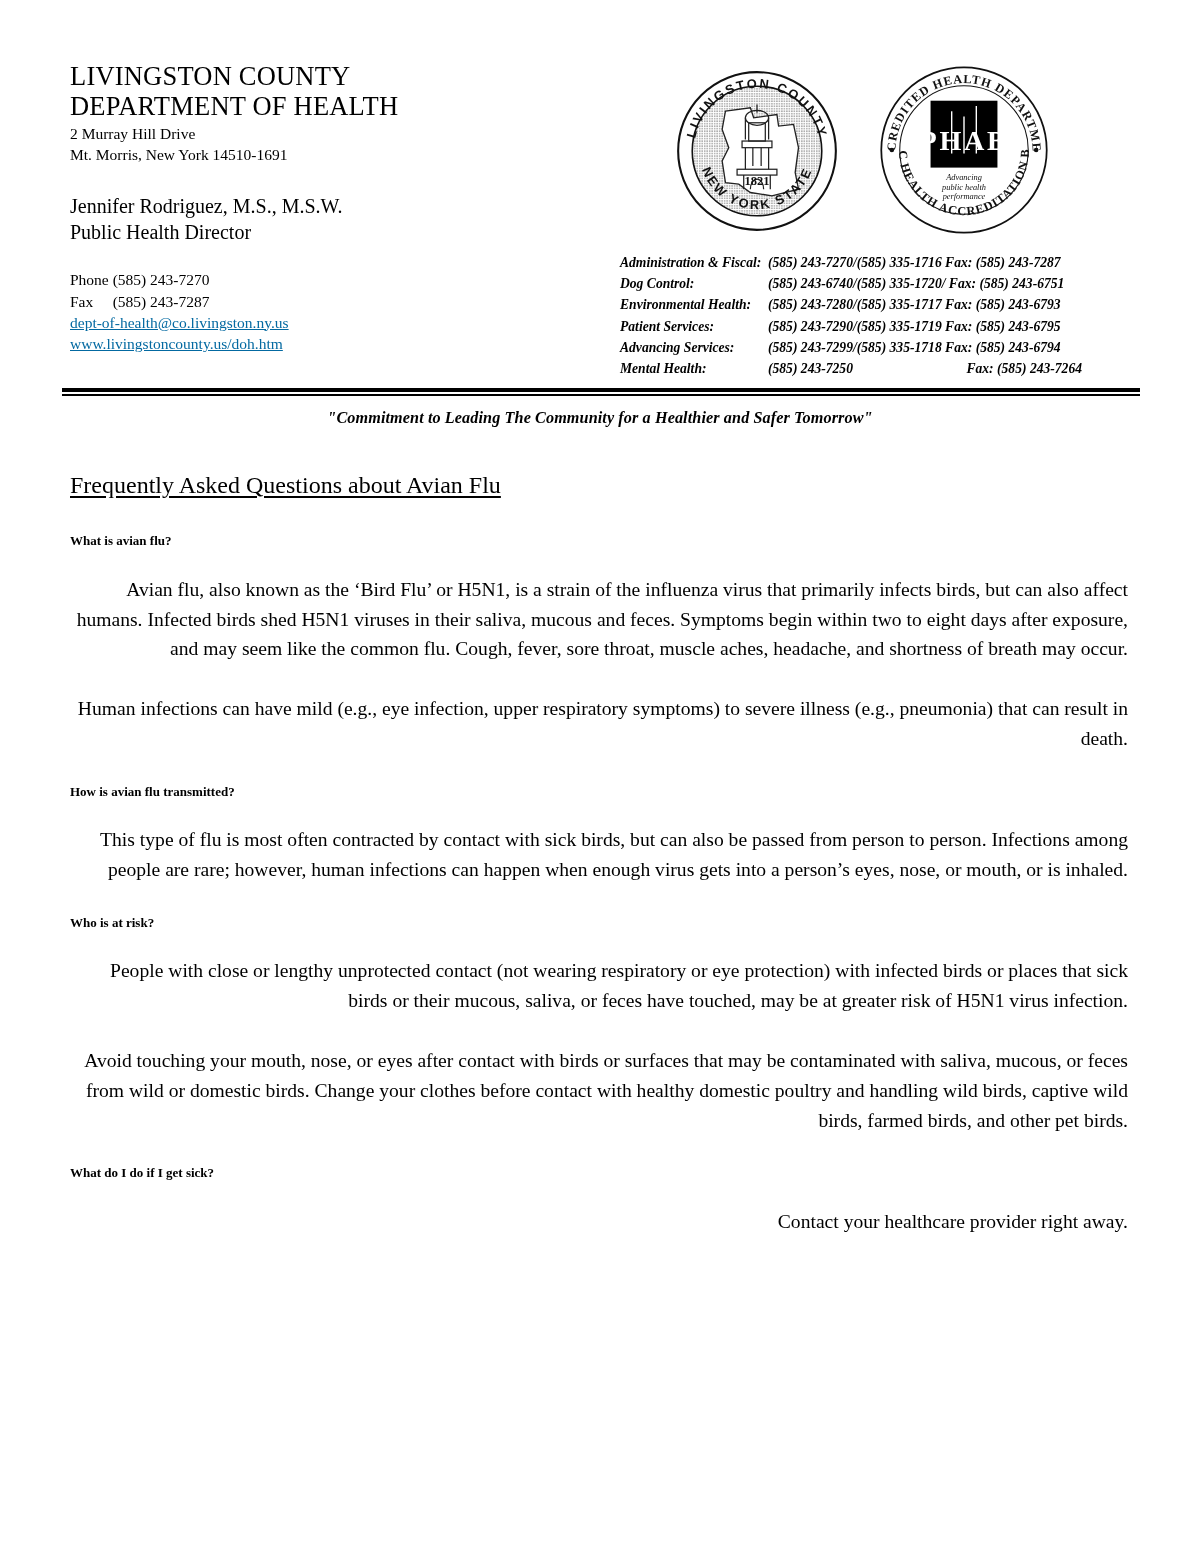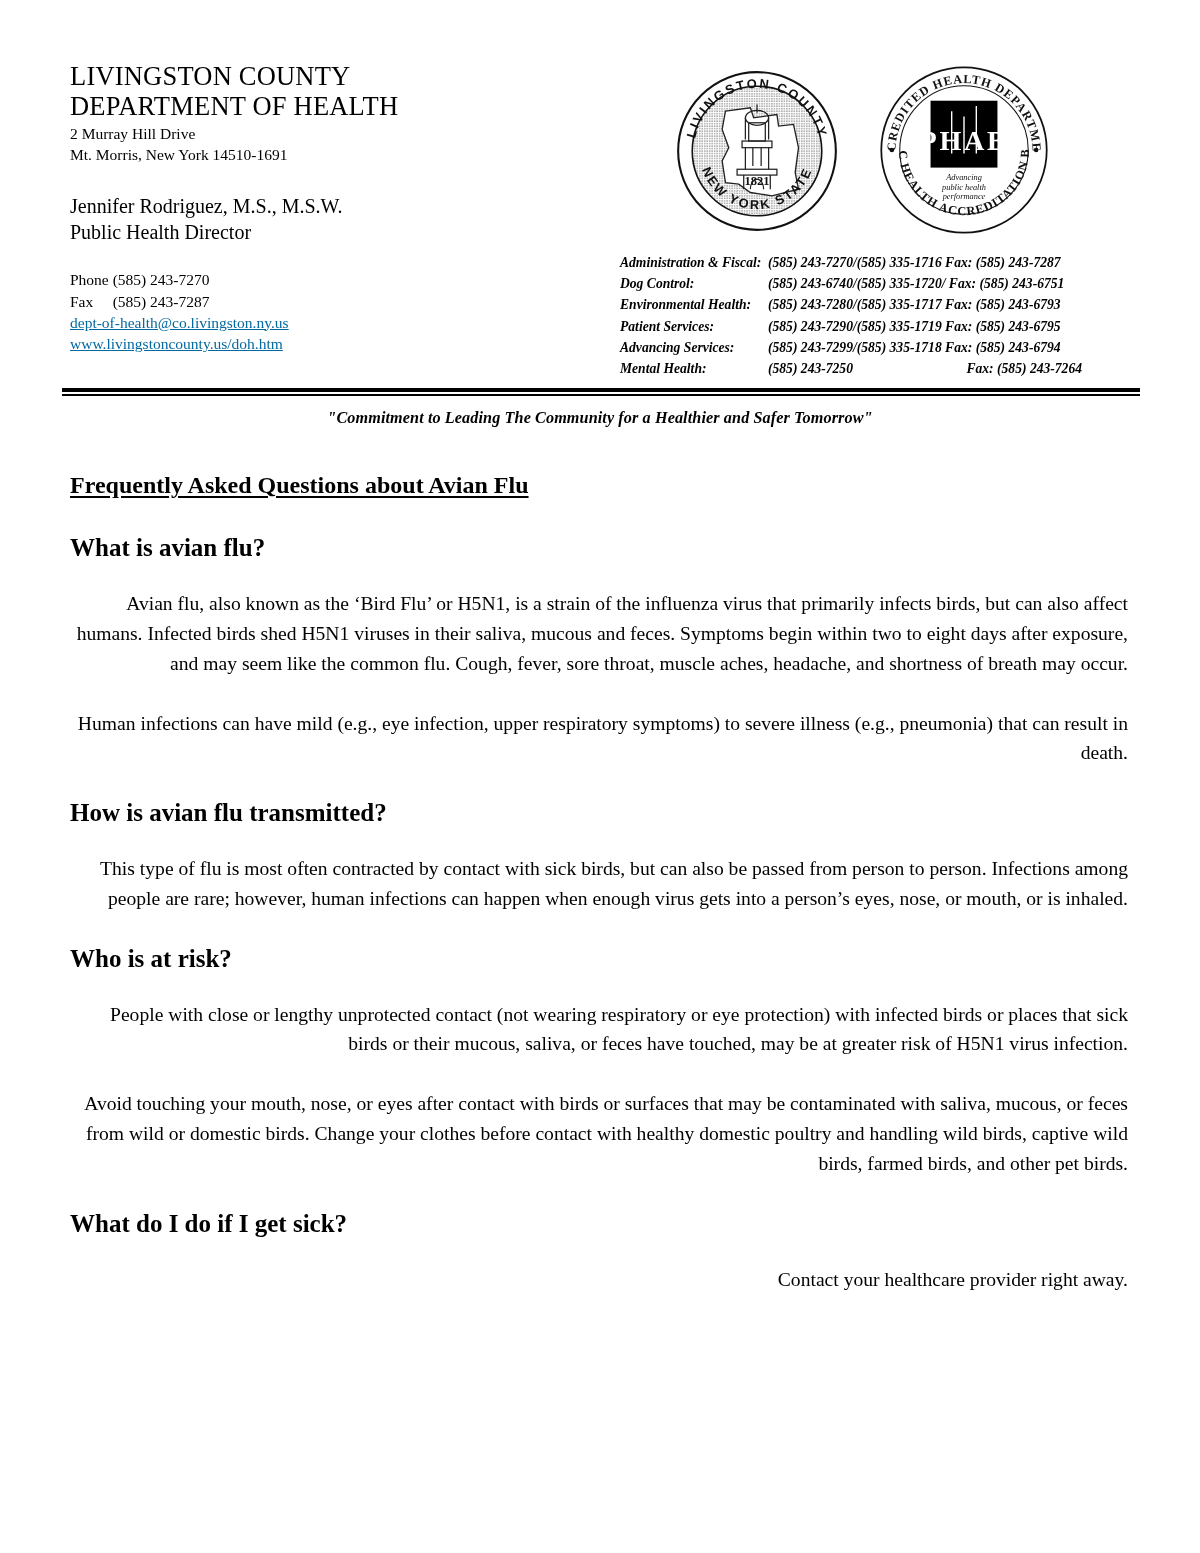--- a/index.html
+++ b/index.html
@@ -129,29 +129,29 @@
     letter-spacing: 0.1px;
   }
 
   
   .content {
     padding: 0 72px 0 70px;
     margin-top: 44px;
   }
   .doc-title {
     font-size: 24px;
-    font-weight: bold;
+    font-weight: normal;
     text-decoration: underline;
     text-underline-offset: 3px;
     margin: 0 0 34px 0;
     display: inline-block;
   }
   .qa-block { margin: 0; }
   .question {
-    font-size: 25px;
+    font-size: 13px;
     font-weight: bold;
     margin: 0 0 26px 0;
     line-height: 1.2;
   }
   .answer {
     font-size: 19.6px;
     line-height: 1.52;
     margin: 0 0 30px 0;
     text-align: right;
   }

